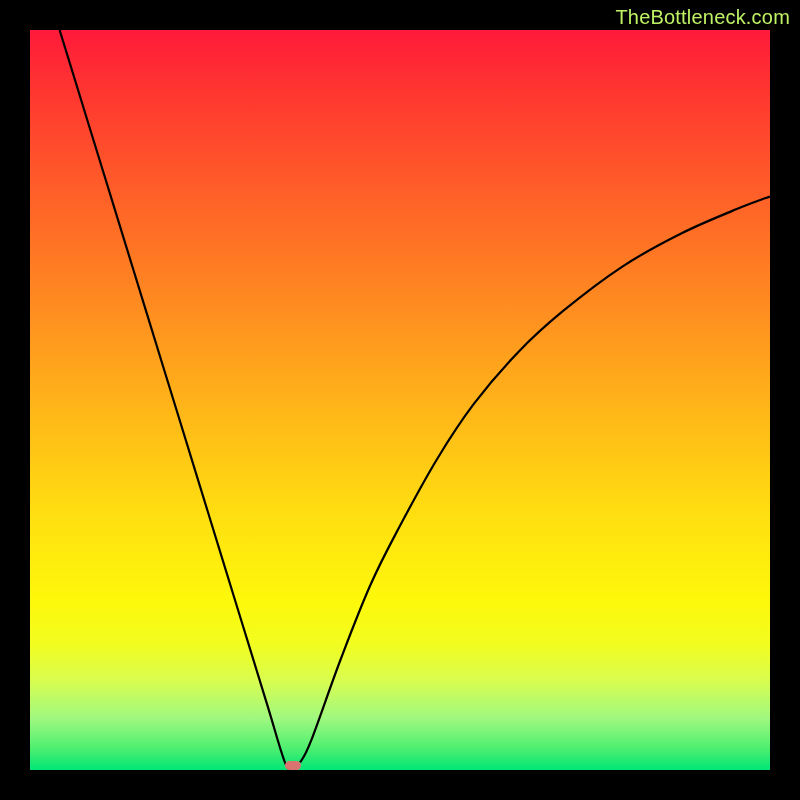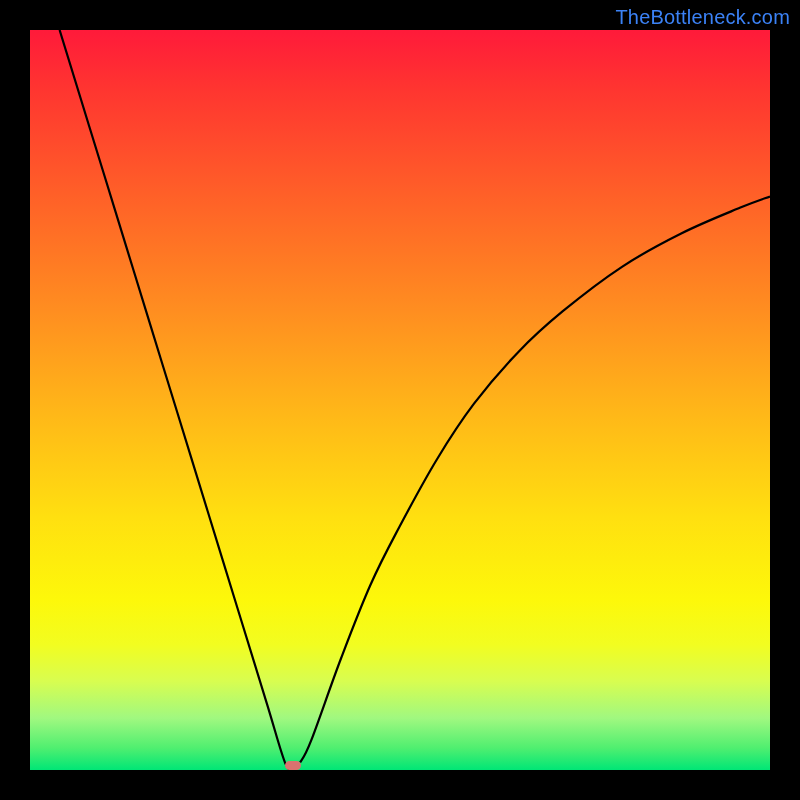--- a/index.html
+++ b/index.html
@@ -25,21 +25,21 @@
       #50ef70 97%,
       #00e676 100%);
   }
   .curve-svg { position: absolute; left: 0; top: 0; width: 740px; height: 740px; }
   .curve-path { fill: none; stroke: #000; stroke-width: 2.2; }
   .marker { position: absolute; background: #d9736f; border-radius: 5px; }
   .watermark {
     position: absolute;
     top: 6px;
     right: 10px;
-    color: #3b82f6;
+    color: #bef264;
     font-size: 20px;
     font-weight: 500;
     letter-spacing: 0.2px;
   }
 </style>
 </head>
 <body>
 
 <div class="container">
   <div class="plot-area">

